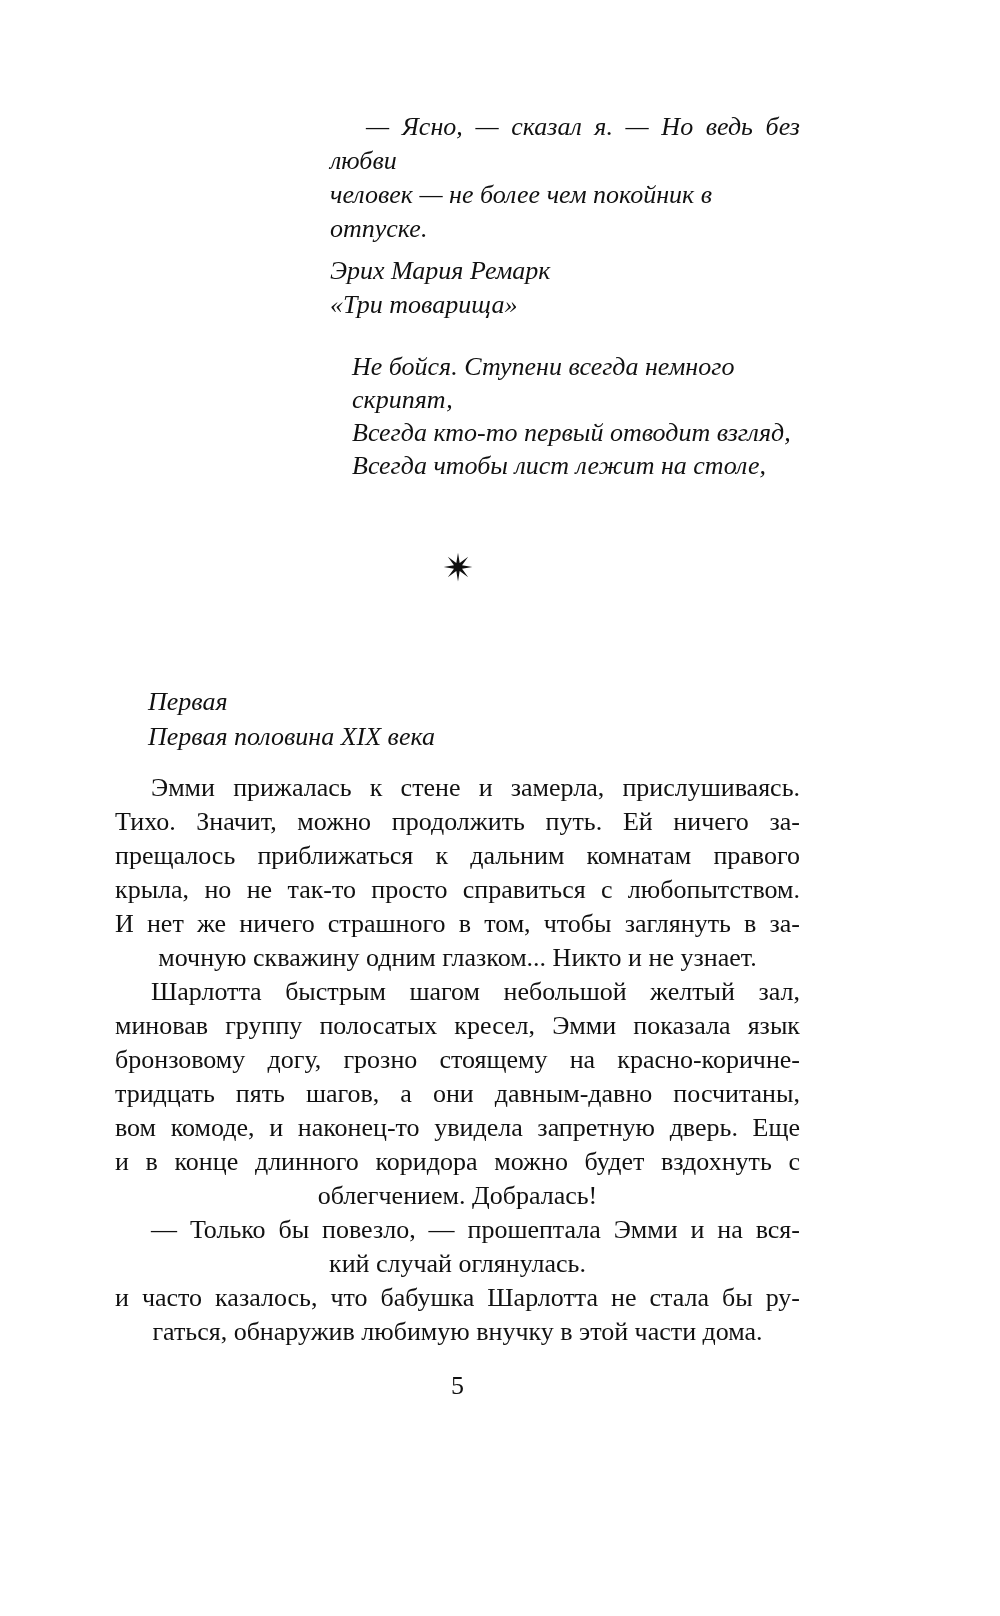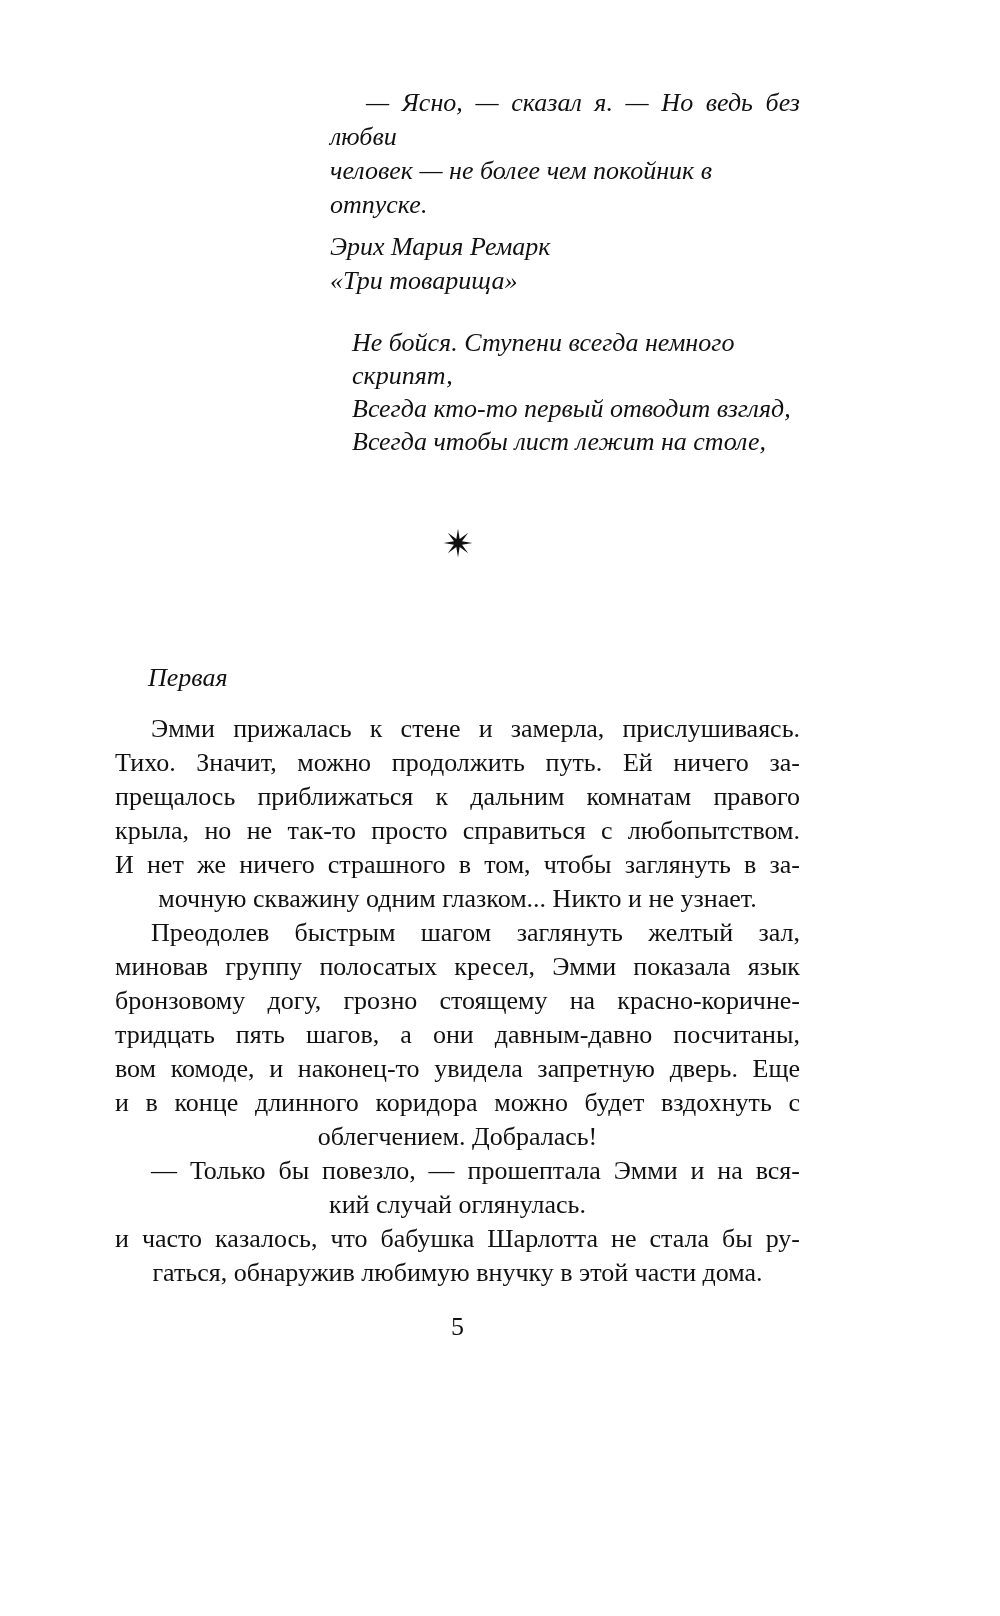--- a/index.html
+++ b/index.html
@@ -7,21 +7,21 @@
   body {
     width: 1000px;
     height: 1616px;
     font-family: "Liberation Serif", serif;
     color: #111111;
     overflow: hidden;
   }
   .content {
     width: 685px;
     margin-left: 115px;
-    padding-top: 86px;
+    padding-top: 110px;
     font-size: 26px;
   }
 
   
   .epigraph {
     width: 470px;
     margin-left: auto;
     font-style: italic;
     line-height: 34px;
   }
@@ -102,33 +102,34 @@
   <div class="divider">
     <span>
       <svg width="30" height="30" viewBox="0 0 48 48" fill="currentColor" aria-hidden="true">
         <polygon points="24,1 26.68,17.53 40.26,7.74 30.47,21.32 47,24 30.47,26.68 40.26,40.26 26.68,30.47 24,47 21.32,30.47 7.74,40.26 17.53,26.68 1,24 17.53,21.32 7.74,7.74 21.32,17.53"></polygon>
       </svg>
     </span>
   </div>
 
   <div class="scene">
       <div class="line">Первая</div>
+      <div class="line">Первая половина XIX века</div>
     </div>
 
   <div class="body-text">
       <div class="paragraph">
         <div class="bline first just">Эмми прижалась к стене и замерла, прислушиваясь.</div>
         <div class="bline just">Тихо. Значит, можно продолжить путь. Ей ничего за-</div>
         <div class="bline just">прещалось приближаться к дальним комнатам правого</div>
         <div class="bline just">крыла, но не так-то просто справиться с любопытством.</div>
         <div class="bline just">И нет же ничего страшного в том, чтобы заглянуть в за-</div>
         <div class="bline">мочную скважину одним глазком... Никто и не узнает.</div>
       </div>
       <div class="paragraph">
-        <div class="bline first just">Преодолев быстрым шагом заглянуть желтый зал,</div>
+        <div class="bline first just">Шарлотта быстрым шагом небольшой желтый зал,</div>
         <div class="bline just">миновав группу полосатых кресел, Эмми показала язык</div>
         <div class="bline just">бронзовому догу, грозно стоящему на красно-коричне-</div>
         <div class="bline just">тридцать пять шагов, а они давным-давно посчитаны,</div>
         <div class="bline just">вом комоде, и наконец-то увидела запретную дверь. Еще</div>
         <div class="bline just">и в конце длинного коридора можно будет вздохнуть с</div>
         <div class="bline">облегчением. Добралась!</div>
       </div>
       <div class="paragraph">
         <div class="bline first just">— Только бы повезло, — прошептала Эмми и на вся-</div>
         <div class="bline">кий случай оглянулась.</div>

